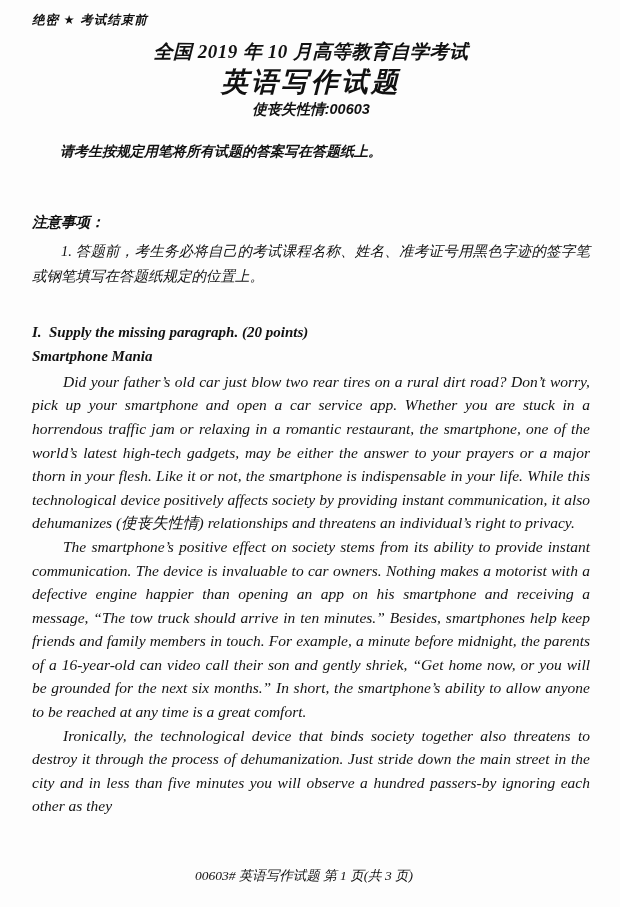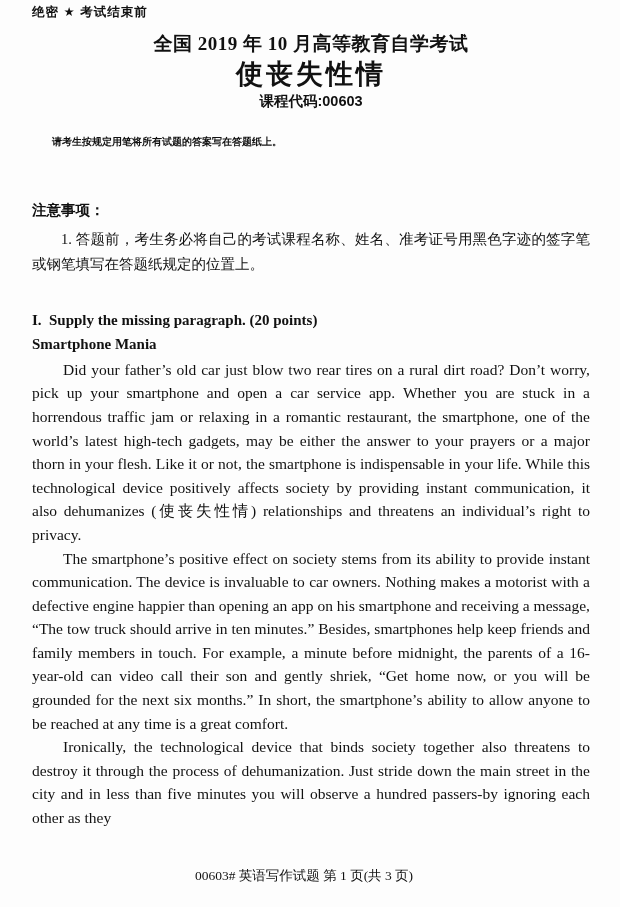--- a/index.html
+++ b/index.html
@@ -8,23 +8,24 @@
     background: #e9e9e9;
   }
   .page {
     position: relative;
     width: 620px;
     height: 907px;
     margin: 0 auto;
     background: #fdfdfd;
     color: #111;
     box-sizing: border-box;
-    padding: 4px 30px 0 32px;
+    padding: 12px 30px 0 32px;
     overflow: hidden;
     font-family: "Liberation Serif", "DejaVu Serif", serif;
+    font-style: italic;
   }
   .classification {
     font-family: "Liberation Sans", "DejaVu Sans", sans-serif;
     font-weight: bold;
     font-size: 12.5px;
     letter-spacing: 1px;
     margin: 0 0 10px 0;
   }
   .exam-title {
     text-align: center;
@@ -45,21 +46,21 @@
   .course-code {
     text-align: center;
     font-family: "Liberation Sans", "DejaVu Sans", sans-serif;
     font-weight: bold;
     font-size: 14.5px;
     margin: 2px 0 24px 0;
   }
   .pen-notice {
     font-family: "Liberation Sans", "DejaVu Sans", sans-serif;
     font-weight: bold;
-    font-size: 10px;
+    font-size: 14px;
     text-indent: 2em;
     margin: 0 0 52px 0;
   }
   .notes-heading {
     font-family: "Liberation Sans", "DejaVu Sans", sans-serif;
     font-weight: bold;
     font-size: 14.5px;
     margin: 0 0 7px 0;
   }
   .note-item {
@@ -114,23 +115,23 @@
 </style>
 </head>
 <body>
 
 <div class="page">
 
   <div class="classification">绝密 ★ 考试结束前</div>
 
   <div class="exam-title">全国 2019 年 10 月高等教育自学考试</div>
 
-  <div class="paper-title">使丧失性情</div>
+  <div class="paper-title">英语写作试题</div>
 
-  <div class="course-code">课程代码:00603</div>
+  <div class="course-code">使丧失性情:00603</div>
 
   <p class="pen-notice">请考生按规定用笔将所有试题的答案写在答题纸上。</p>
 
   <div class="notes-block">
     <div class="notes-heading">注意事项：</div>
     <p class="note-item">1. 答题前，考生务必将自己的考试课程名称、姓名、准考证号用黑色字迹的签字笔或钢笔填写在答题纸规定的位置上。</p>
   </div>
 
   <div>
     <p class="section-head">

